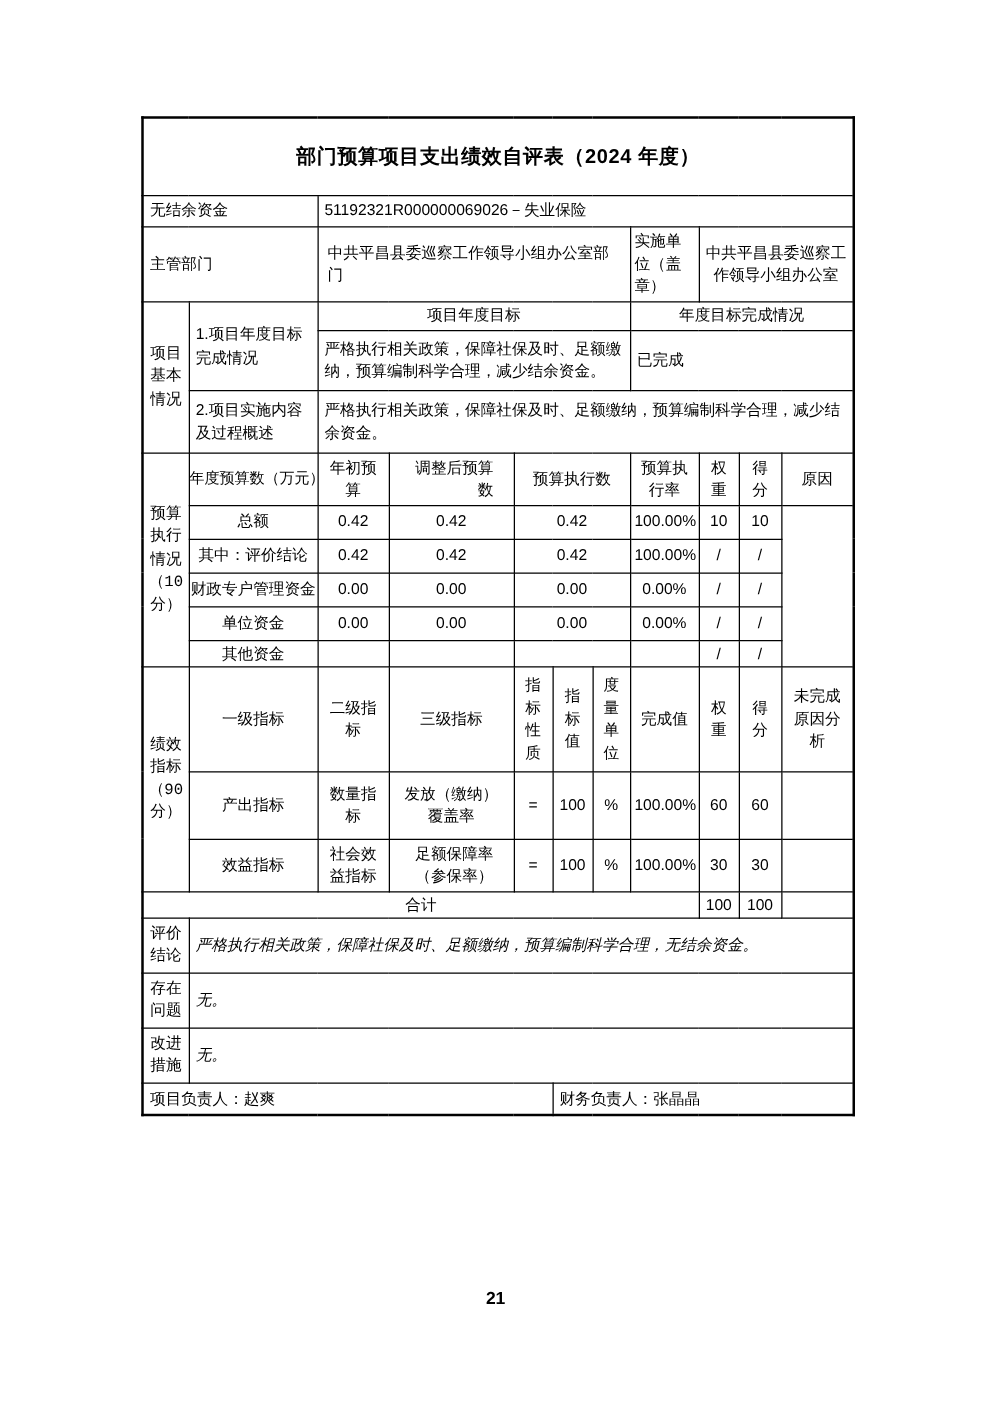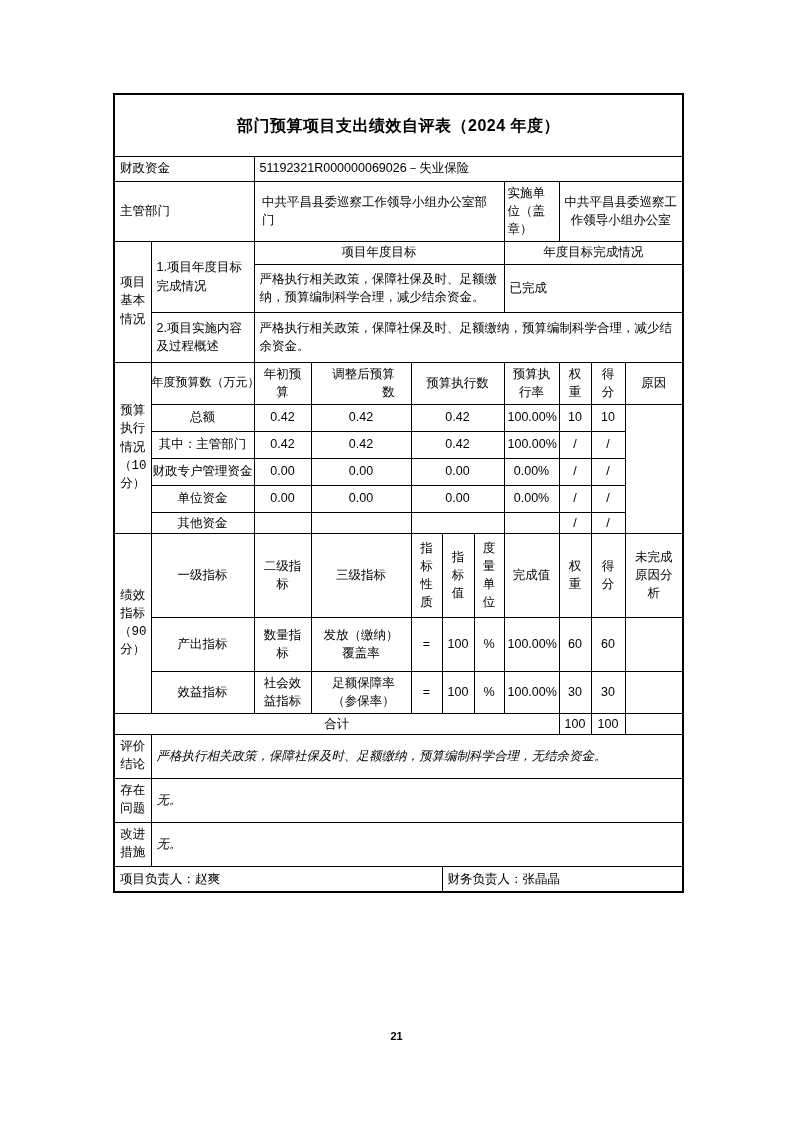--- a/index.html
+++ b/index.html
@@ -22,21 +22,21 @@
   span.wrap{display:inline-block;word-break:break-all;vertical-align:middle;}
   .w1{max-width:1.1em;}
   .w2{max-width:2.35em;font-family:Liberation Mono, monospace;}
   .w3{max-width:3.3em;}
   .w5{max-width:5.4em;text-align:right;}
   .w6{max-width:6.4em;}
   .w9{max-width:9.2em;text-align:center;}
   .w18{max-width:234px;text-align:left;}
   .pageno{
     position:absolute;left:0;top:1030px;width:100%;text-align:center;
-    font-size:11px;font-weight:600;
+    font-size:14px;font-weight:600;
   }
 </style>
 </head>
 <body>
 
 <div class="sheet">
 <table>
   <colgroup>
     <col style="width:37px">
         <col style="width:103px">
@@ -50,21 +50,21 @@
     <col style="width:34px">
         <col style="width:58px">
   </colgroup>
 
   <tbody>
         <tr style="height:62px">
     <td colspan="11" class="ttl">部门预算项目支出绩效自评表（2024 年度）</td>
   </tr>
 
   <tr style="height:25px">
-    <td colspan="2" class="lbl">财政资金</td>
+    <td colspan="2" class="lbl">无结余资金</td>
     <td colspan="9" class="lbl">51192321R000000069026－失业保险</td>
   </tr>
 
   <tr style="height:60px">
     <td colspan="2" class="lbl">主管部门</td>
     <td colspan="5" class="ctr"><span class="wrap w18">中共平昌县委巡察工作领导小组办公室部门</span></td>
     <td class="lbl" style="padding-left:3px"><span class="wrap w3">实施单位（盖章）</span></td>
     <td colspan="3" class="ctr"><span class="wrap w9">中共平昌县委巡察工作领导小组办公室</span></td>
   </tr>
 
@@ -99,21 +99,21 @@
     <td class="ctr">总额</td>
     <td class="ctr">0.42</td>
     <td class="ctr">0.42</td>
     <td colspan="3" class="ctr">0.42</td>
     <td class="ctr">100.00%</td>
     <td class="ctr">10</td>
     <td class="ctr">10</td>
     <td rowspan="5" class="ctr"></td>
   </tr>
   <tr style="height:27px">
-    <td class="ctr">其中：主管部门</td>
+    <td class="ctr">其中：评价结论</td>
     <td class="ctr">0.42</td>
     <td class="ctr">0.42</td>
     <td colspan="3" class="ctr">0.42</td>
     <td class="ctr">100.00%</td>
     <td class="ctr">/</td>
     <td class="ctr">/</td>
   </tr>
   <tr style="height:27px">
     <td class="ctr nw">财政专户管理资金</td>
     <td class="ctr">0.00</td>

